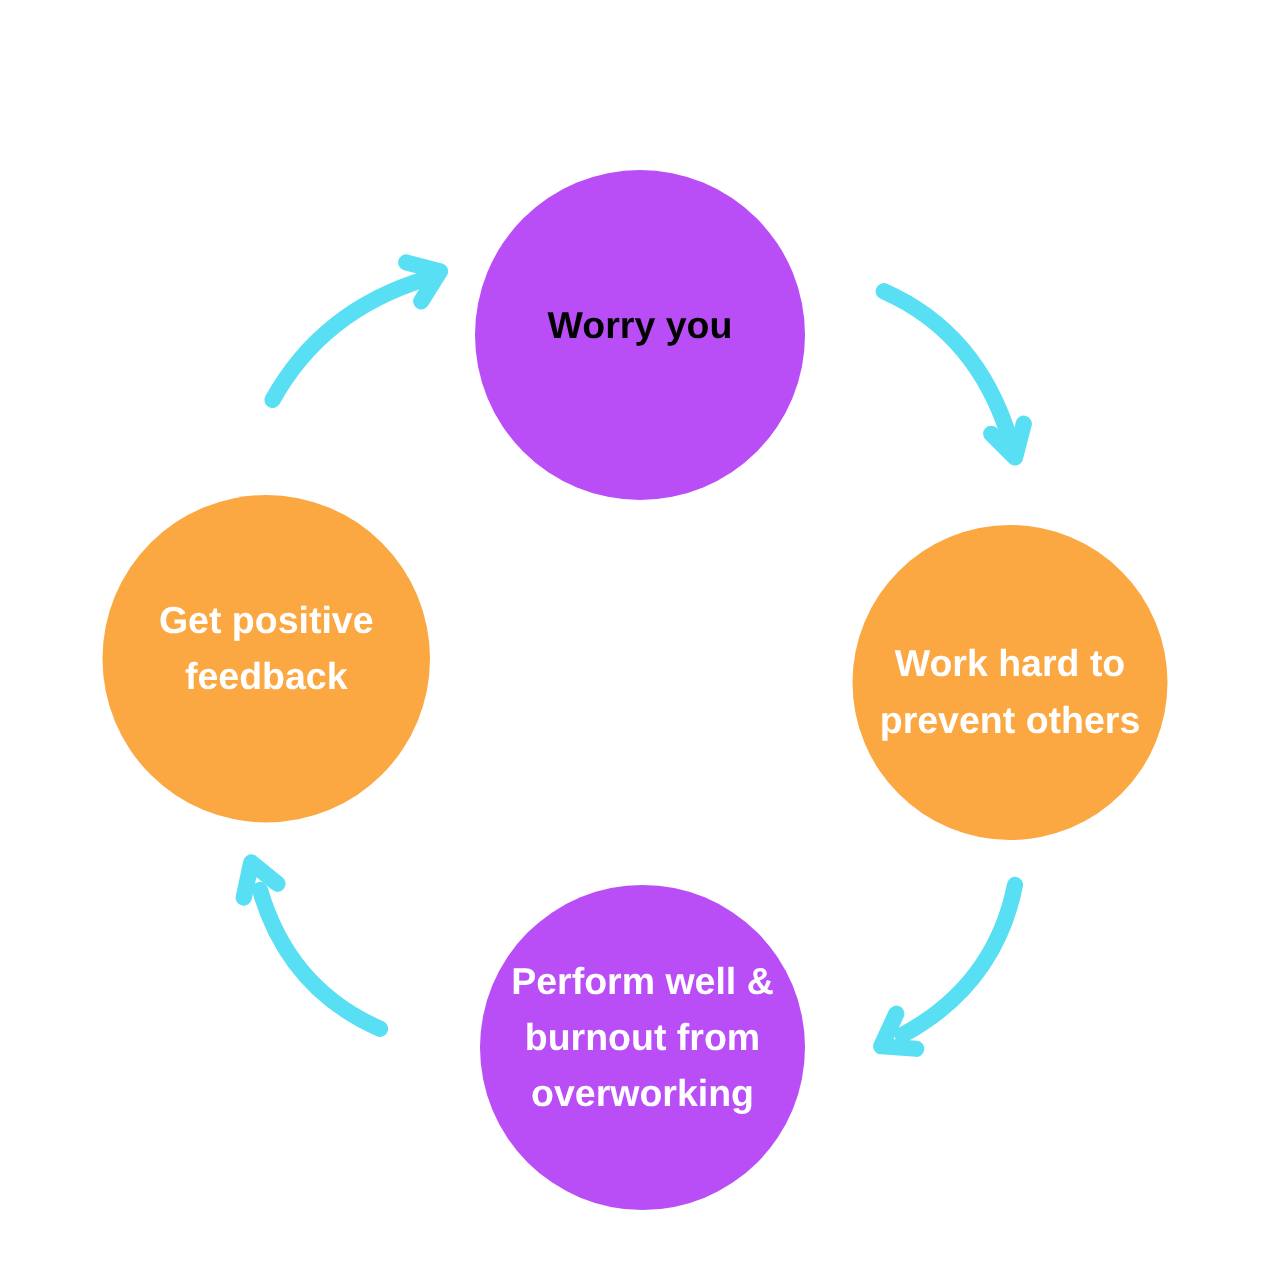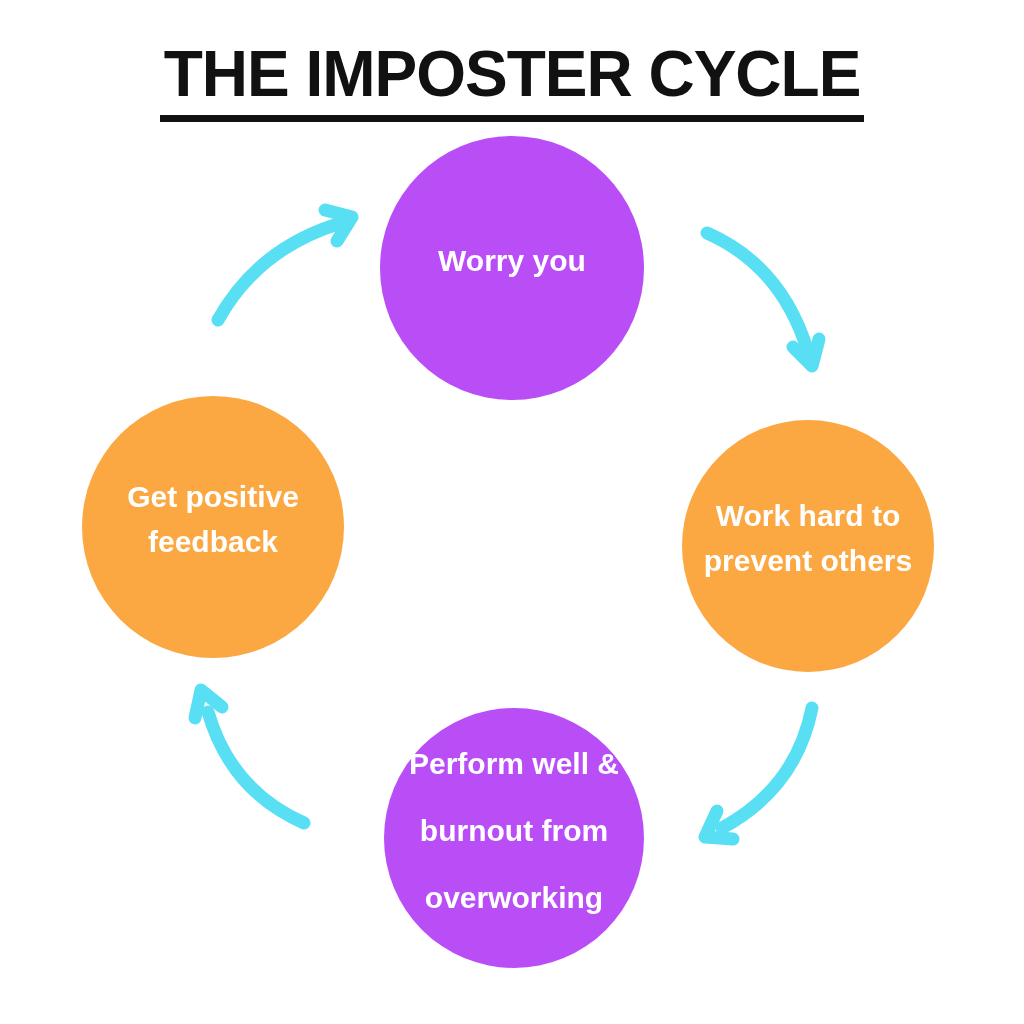--- a/index.html
+++ b/index.html
@@ -56,23 +56,20 @@
   .circle-top    { left: 380px; top: 136px; width: 264px; height: 264px; }
   .circle-right  { left: 682px; top: 420px; width: 252px; height: 252px; }
   .circle-bottom { left: 384px; top: 708px; width: 260px; height: 260px; }
   .circle-left   { left:  82px; top: 396px; width: 262px; height: 262px; }
 </style>
 </head>
 <body>
 
 <div class="canvas">
 
-  <div class="title-wrap">
-    <span class="title" style="color: rgb(17, 17, 17);">THE IMPOSTER CYCLE</span>
-  </div>
 
   <svg class="arrows-svg" width="1024" height="1024" viewBox="0 0 1024 1024" fill="none" stroke-linecap="round" stroke-linejoin="round" stroke-width="13">
 
     <g stroke="#59dff3">
       <path d="M 218 320 Q 258 248 341 223"></path>
       <path d="M 325 210 L 352 217 L 337 241"></path>
     </g>
 
     <g stroke="#59dff3">
       <path d="M 707 233 Q 782 266 808 352"></path>
@@ -84,34 +81,34 @@
       <path d="M 717 811 L 705 837 L 733 839"></path>
     </g>
 
     <g stroke="#59dff3">
       <path d="M 304 823 Q 231 791 208 712"></path>
       <path d="M 195 718 L 201 690 L 222 707"></path>
     </g>
   </svg>
 
   <div class="circle circle-top" style="background-color: rgb(185, 78, 247);">
-    <div class="circle-text" style="color: #ffffff;">
+    <div class="circle-text" style="color: #000000;">
       <span>Worry you</span>
     </div>
   </div>
 
   <div class="circle circle-right" style="background-color: rgb(251, 168, 67);">
-    <div class="circle-text" style="color: rgb(255, 255, 255);">
+    <div class="circle-text" style="color: rgb(255, 255, 255); margin-top: 16px;">
       <span>Work hard to</span>
       <span>prevent others</span>
     </div>
   </div>
 
   <div class="circle circle-bottom" style="background-color: rgb(185, 78, 247);">
-    <div class="circle-text" style="color: rgb(255, 255, 255); gap: 22px;">
+    <div class="circle-text" style="color: rgb(255, 255, 255);">
       <span>Perform well &amp;</span>
       <span>burnout from</span>
       <span>overworking</span>
     </div>
   </div>
 
   <div class="circle circle-left" style="background-color: rgb(251, 168, 67);">
     <div class="circle-text" style="color: rgb(255, 255, 255);">
       <span>Get positive</span>
       <span>feedback</span>

